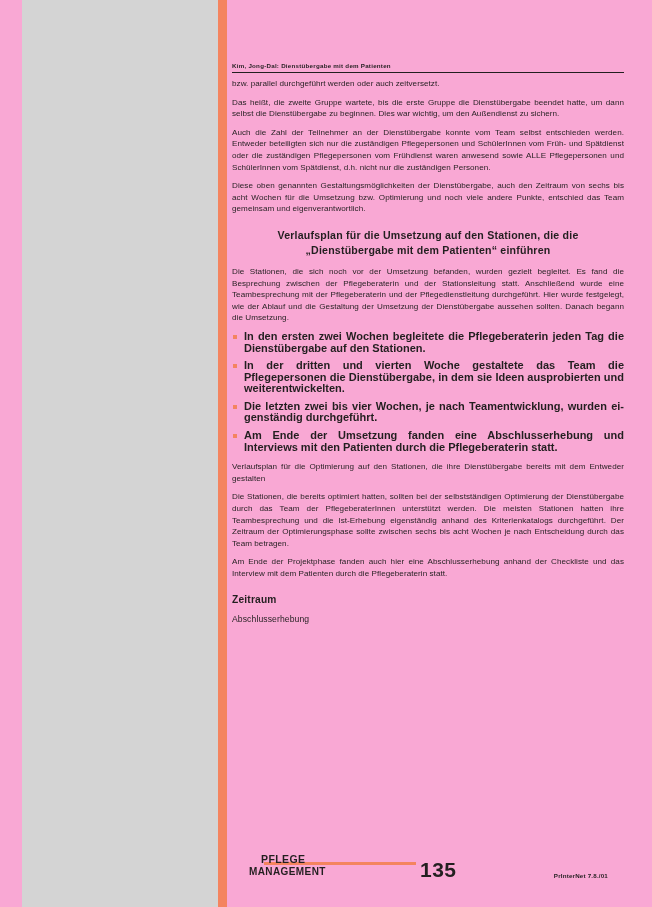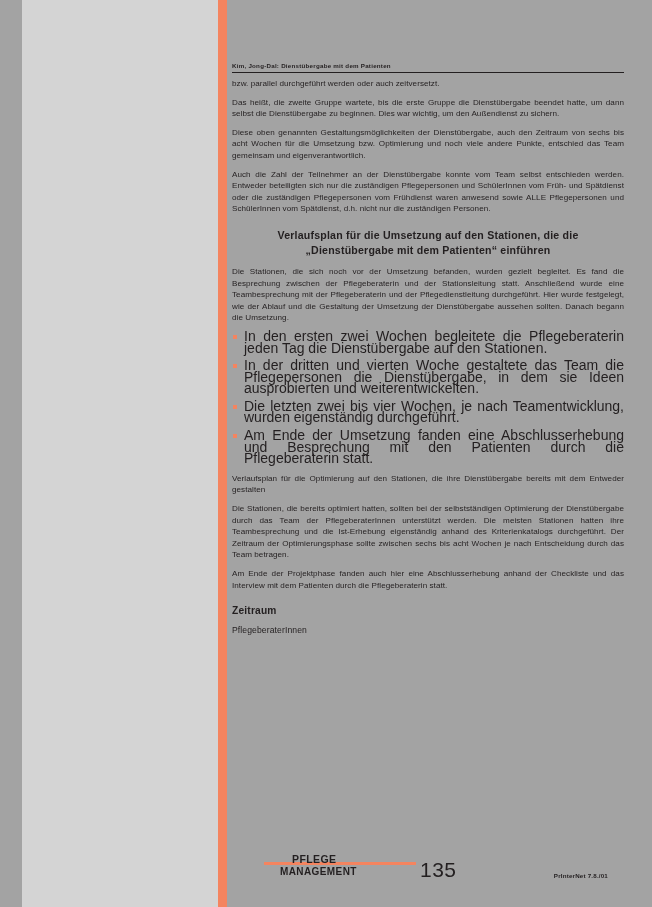--- a/index.html
+++ b/index.html
@@ -15,21 +15,21 @@
     color: #231f20;
     overflow: hidden;
   }
 
   
   .page {
     position: absolute;
     left: 0; top: 0;
     width: 652px;
     height: 907px;
-    background: #a3a3a3;
+    background: #f9a8d4;
   }
 
   
   .left-band {
     position: absolute;
     left: 22px;
     top: 0;
     width: 196px;
     height: 907px;
     background: #d4d4d4;
@@ -119,24 +119,25 @@
 
   ul.bullets {
     margin: 4px 0 8px 0;
     padding: 0;
     list-style: none;
   }
   ul.bullets li {
     position: relative;
     margin: 0 0 6px 0;
     padding-left: 12px;
-    font-size: 14px;
+    font-size: 11px;
     line-height: 11.6px;
     text-align: justify;
     color: #231f20;
+    font-weight: bold;
   }
   ul.bullets li:before {
     content: "";
     position: absolute;
     left: 1px;
     top: 4px;
     width: 4px;
     height: 4px;
     background: #f4845f;
   }
@@ -152,21 +153,21 @@
   .footer-rule {
     position: absolute;
     left: 32px;
     top: 6px;
     width: 152px;
     height: 3px;
     background: #f4845f;
   }
   .logo {
     position: absolute;
-    left: 48px;
+    left: 17px;
     top: -2px;
     width: 152px;
     font-weight: bold;
     color: #231f20;
     letter-spacing: 0.4px;
   }
   .logo .line1 {
     font-size: 10.5px;
     display: block;
     padding-left: 12px;
@@ -176,21 +177,21 @@
     font-size: 10px;
     display: block;
     line-height: 14px;
     margin-top: 0;
   }
   .page-number {
     position: absolute;
     left: 188px;
     top: 2px;
     font-size: 21px;
-    font-weight: normal;
+    font-weight: bold;
     color: #231f20;
     letter-spacing: 0.5px;
   }
   .footer-meta {
     position: absolute;
     right: 16px;
     top: 16px;
     font-size: 6.2px;
     font-weight: bold;
     color: #231f20;
@@ -207,41 +208,41 @@
 
   <div class="content">
 
     <div class="running-head">Kim, Jong-Dal: Dienstübergabe mit dem Patienten</div>
     <div class="running-head-rule"></div>
 
     <div class="body-flow">
 
       <p class="para">bzw. parallel durchgeführt werden oder auch zeitversetzt.</p>
       <p class="para">Das heißt, die zweite Gruppe wartete, bis die erste Gruppe die Dienstüber­gabe beendet hatte, um dann selbst die Dienstübergabe zu beginnen. Dies war wichtig, um den Außendienst zu sichern.</p>
+      <p class="para">Auch die Zahl der Teilnehmer an der Dienstübergabe konnte vom Team selbst entschieden werden. Entweder beteiligten sich nur die zuständigen Pflegepersonen und SchülerInnen vom Früh- und Spätdienst oder die zu­ständigen Pflegepersonen vom Frühdienst waren anwesend sowie ALLE Pflegepersonen und SchülerInnen vom Spätdienst, d.h. nicht nur die zustän­digen Personen.</p>
       <p class="para">Diese oben genannten Gestaltungsmöglichkeiten der Dienstübergabe, auch den Zeitraum von sechs bis acht Wochen für die Umsetzung bzw. Optimie­rung und noch viele andere Punkte, entschied das Team gemeinsam und ei­genverantwortlich.</p>
-      <p class="para">Auch die Zahl der Teilnehmer an der Dienstübergabe konnte vom Team selbst entschieden werden. Entweder beteiligten sich nur die zuständigen Pflegepersonen und SchülerInnen vom Früh- und Spätdienst oder die zu­ständigen Pflegepersonen vom Frühdienst waren anwesend sowie ALLE Pflegepersonen und SchülerInnen vom Spätdienst, d.h. nicht nur die zustän­digen Personen.</p>
 
       <h2 class="section-title">Verlaufsplan für die Umsetzung auf den Stationen, die die „Dienstübergabe mit dem Patienten“ einführen</h2>
 
       <p class="para">Die Stationen, die sich noch vor der Umsetzung befanden, wurden gezielt begleitet. Es fand die Besprechung zwischen der Pflegeberaterin und der Stationsleitung statt. Anschließend wurde eine Teambesprechung mit der Pflegeberaterin und der Pflegedienstleitung durchgeführt. Hier wurde fest­gelegt, wie der Ablauf und die Gestaltung der Umsetzung der Dienstüber­gabe aussehen sollten. Danach begann die Umsetzung.</p>
 
       <ul class="bullets">
         <li>In den ersten zwei Wochen begleitete die Pflegeberaterin jeden Tag die Dienstübergabe auf den Stationen.</li>
         <li>In der dritten und vierten Woche gestaltete das Team die Pflegepersonen die Dienstübergabe, in dem sie Ideen ausprobierten und weiterentwi­ckelten.</li>
         <li>Die letzten zwei bis vier Wochen, je nach Teamentwicklung, wurden ei­genständig durchgeführt.</li>
-        <li>Am Ende der Umsetzung fanden eine Abschlusserhebung und Besprechung mit den Patienten durch die Pflegeberaterin statt.</li>
+        <li>Am Ende der Umsetzung fanden eine Abschlusserhebung und Interviews mit den Patienten durch die Pflegeberaterin statt.</li>
       </ul>
 
       <p class="para">Verlaufsplan für die Optimierung auf den Stationen, die ihre Dienstüber­gabe bereits mit dem Entweder gestalten</p>
 
       <p class="para">Die Stationen, die bereits optimiert hatten, sollten bei der selbstständigen Optimierung der Dienstübergabe durch das Team der PflegeberaterInnen unterstützt werden. Die meisten Stationen hatten ihre Teambesprechung und die Ist-Erhebung eigenständig anhand des Kriterienkatalogs durchgeführt. Der Zeitraum der Optimierungsphase sollte zwischen sechs bis acht Wo­chen je nach Entscheidung durch das Team betragen.</p>
       <p class="para tight">Am Ende der Projektphase fanden auch hier eine Abschlusserhebung anhand der Checkliste und das Interview mit dem Patienten durch die Pflegeberate­rin statt.</p>
 
       <h3 class="sub-title">Zeitraum</h3>
-      <h4 class="minor-title">PflegeberaterInnen</h4>
+      <h4 class="minor-title">Abschlusserhebung</h4>
 
     </div>
   </div>
 
   <div class="footer">
     <div class="footer-rule"></div>
     <div class="logo">
       <span class="line1">PFLEGE</span>
       <span class="line2">MANAGEMENT</span>
     </div>

